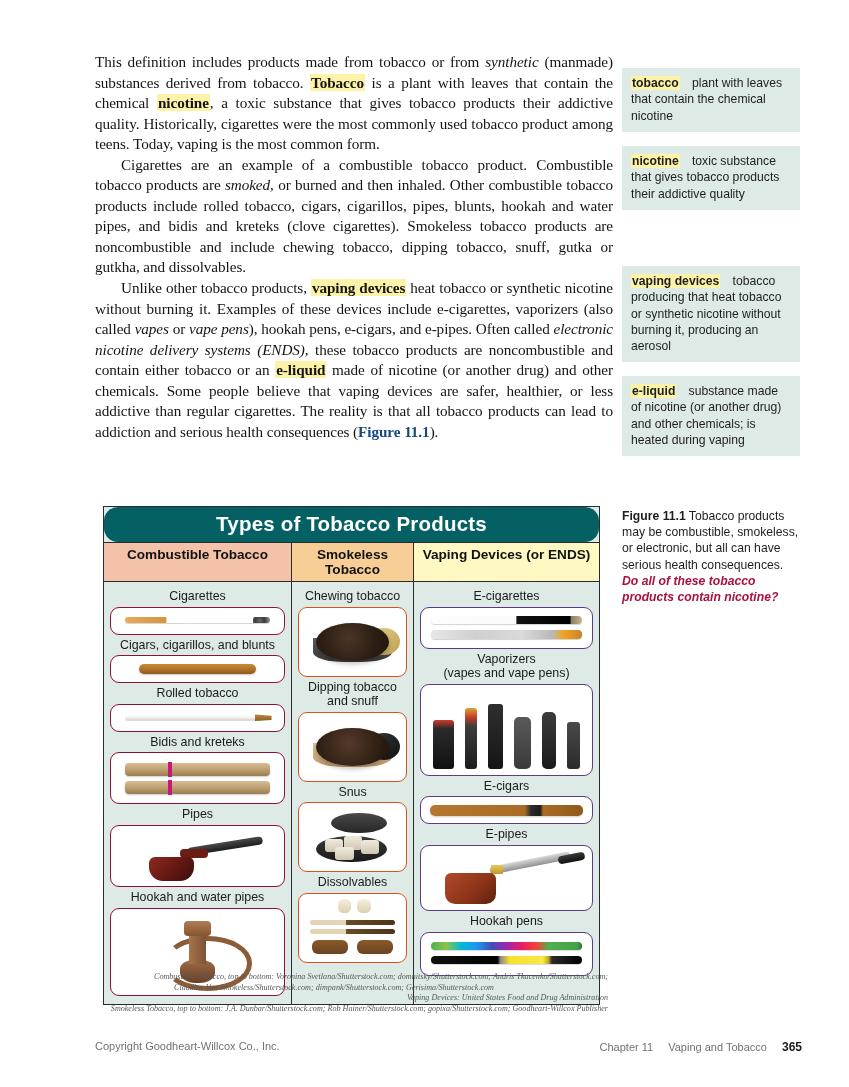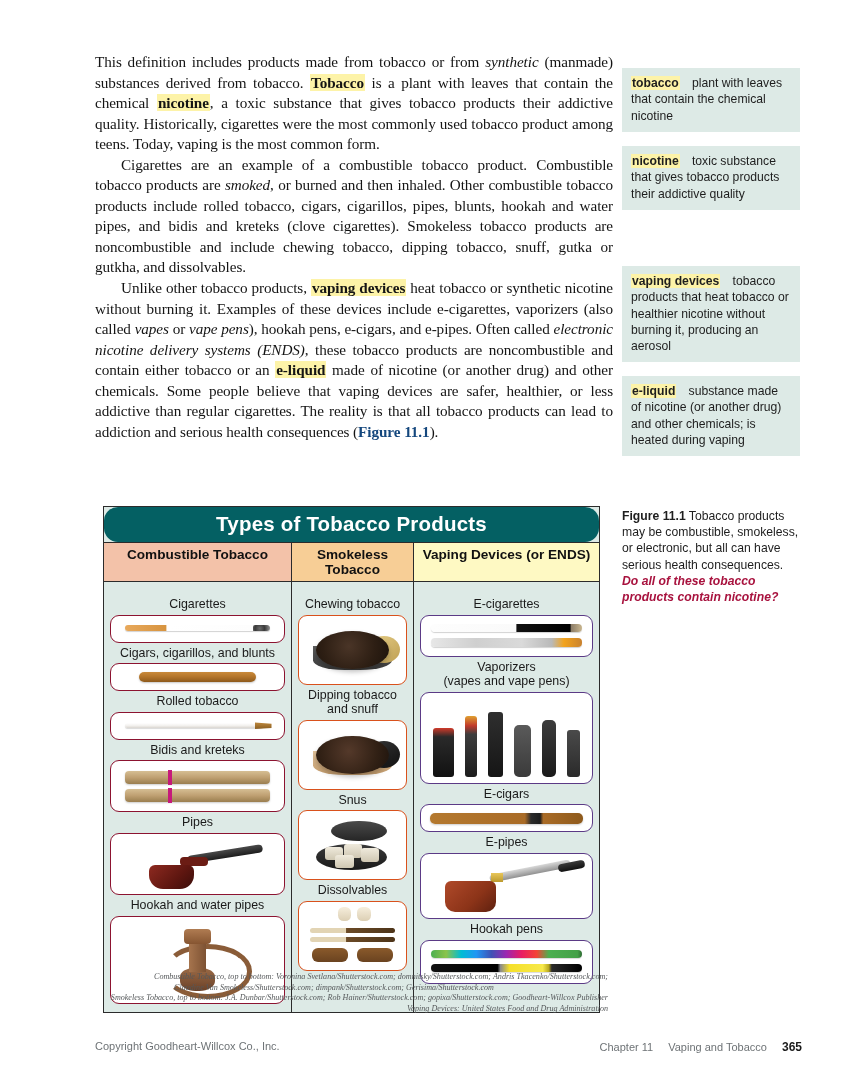--- a/index.html
+++ b/index.html
@@ -97,21 +97,21 @@
     border-top:1px solid #2b2b2b;
     box-sizing:border-box;
   }
   .fig-headcell.c1 { width:187px; background:#F3C2A9; }
   .fig-headcell.c2 { width:122px; background:#F7CE96; border-left:1px solid #2b2b2b; }
   .fig-headcell.c3 { width:186px; background:#fef9c3; border-left:1px solid #2b2b2b; }
 
   .fig-body { display:flex; align-items:stretch; }
   .col {
     box-sizing:border-box;
-    padding:12px 6px 8px 6px;
+    padding:4px 6px 8px 6px;
     border-top:1px solid #2b2b2b;
   }
   .col.c1 { width:187px; }
   .col.c2 { width:122px; border-left:1px solid #2b2b2b; }
   .col.c3 { width:186px; border-left:1px solid #2b2b2b; }
 
   .item-label {
     font-family:"Liberation Sans", sans-serif;
     font-size:12.4px;
     line-height:14.6px;
@@ -377,21 +377,21 @@
 
   <div class="bodycol" id="bodycol">
       <p class="para"><span>This definition includes products made from tobacco or from </span><span class="it">synthetic</span><span> (manmade) substances derived from tobacco. </span><span class="hl">Tobacco</span><span> is a plant with leaves that contain the chemical </span><span class="hl">nicotine</span><span>, a toxic substance that gives tobacco products their addictive quality. Historically, cigarettes were the most commonly used tobacco product among teens. Today, vaping is the most common form.</span></p>
       <p class="para"><span>Cigarettes are an example of a combustible tobacco product. Combustible tobacco products are </span><span class="it">smoked</span><span>, or burned and then inhaled. Other combustible tobacco products include rolled tobacco, cigars, cigarillos, pipes, blunts, hookah and water pipes, and bidis and kreteks (clove cigarettes). Smokeless tobacco products are noncombustible and include chewing tobacco, dipping tobacco, snuff, gutka or gutkha, and dissolvables.</span></p>
       <p class="para"><span>Unlike other tobacco products, </span><span class="hl">vaping devices</span><span> heat tobacco or synthetic nicotine without burning it. Examples of these devices include e-cigarettes, vaporizers (also called </span><span class="it">vapes</span><span> or </span><span class="it">vape pens</span><span>), hookah pens, e-cigars, and e-pipes. Often called </span><span class="it">electronic nicotine delivery systems (ENDS)</span><span>, these tobacco products are noncombustible and contain either tobacco or an </span><span class="hl">e-liquid</span><span> made of nicotine (or another drug) and other chemicals. Some people believe that vaping devices are safer, healthier, or less addictive than regular cigarettes. The reality is that all tobacco products can lead to addiction and serious health consequences (</span><span class="figref">Figure 11.1</span><span>).</span></p>
     </div>
 
   <div class="glossary" id="glossary" style="position: absolute; height: 400px;">
       <div class="gbox" style="position: absolute; top: 0px; width: 178px; min-height: 62px;"><span class="gterm">tobacco</span><span>  plant with leaves that contain the chemical nicotine</span></div>
       <div class="gbox" style="position: absolute; top: 78px; width: 178px; min-height: 62px;"><span class="gterm">nicotine</span><span>  toxic substance that gives tobacco products their addictive quality</span></div>
-      <div class="gbox" style="position: absolute; top: 198px; width: 178px; min-height: 94px;"><span class="gterm">vaping devices</span><span>  tobacco products that heat tobacco or healthier nicotine without burning it, producing an aerosol</span></div>
+      <div class="gbox" style="position: absolute; top: 198px; width: 178px; min-height: 94px;"><span class="gterm">vaping devices</span><span>  tobacco producing that heat tobacco or synthetic nicotine without burning it, producing an aerosol</span></div>
       <div class="gbox" style="position: absolute; top: 308px; width: 178px; min-height: 78px;"><span class="gterm">e-liquid</span><span>  substance made of nicotine (or another drug) and other chemicals; is heated during vaping</span></div>
     </div>
 
   <div class="figcaption">
     <span class="lbl">Figure 11.1</span>
     <span>Tobacco products may be combustible, smokeless, or electronic, but all can have serious health consequences.</span>
     <span class="q">Do all of these tobacco products contain nicotine?</span>
   </div>
 
   <div class="figure">
@@ -537,22 +537,22 @@
               <div class="hp two"></div>
             </div>
           </div>
         </div>
     </div>
   </div>
 
   <div class="credits" id="credits">
       <div>Combustible Tobacco, top to bottom: Voronina Svetlana/Shutterstock.com; domnitsky/Shutterstock.com; Andris Tkacenko/Shutterstock.com;</div>
       <div class="l1">Claudine Van Smokeless/Shutterstock.com; dimpank/Shutterstock.com; Gerisima/Shutterstock.com</div>
+      <div>Vaping Devices: United States Food and Drug Administration</div>
       <div>Smokeless Tobacco, top to bottom: J.A. Dunbar/Shutterstock.com; Rob Hainer/Shutterstock.com; gopixa/Shutterstock.com; Goodheart-Willcox Publisher</div>
-      <div>Vaping Devices: United States Food and Drug Administration</div>
     </div>
 
   <div class="footer">
     <div class="left">Copyright Goodheart-Willcox Co., Inc.</div>
     <div class="right">
       <span class="ch">Chapter 11</span>
       <span class="ch">Vaping and Tobacco</span>
       <span class="pg">365</span>
     </div>
   </div>

